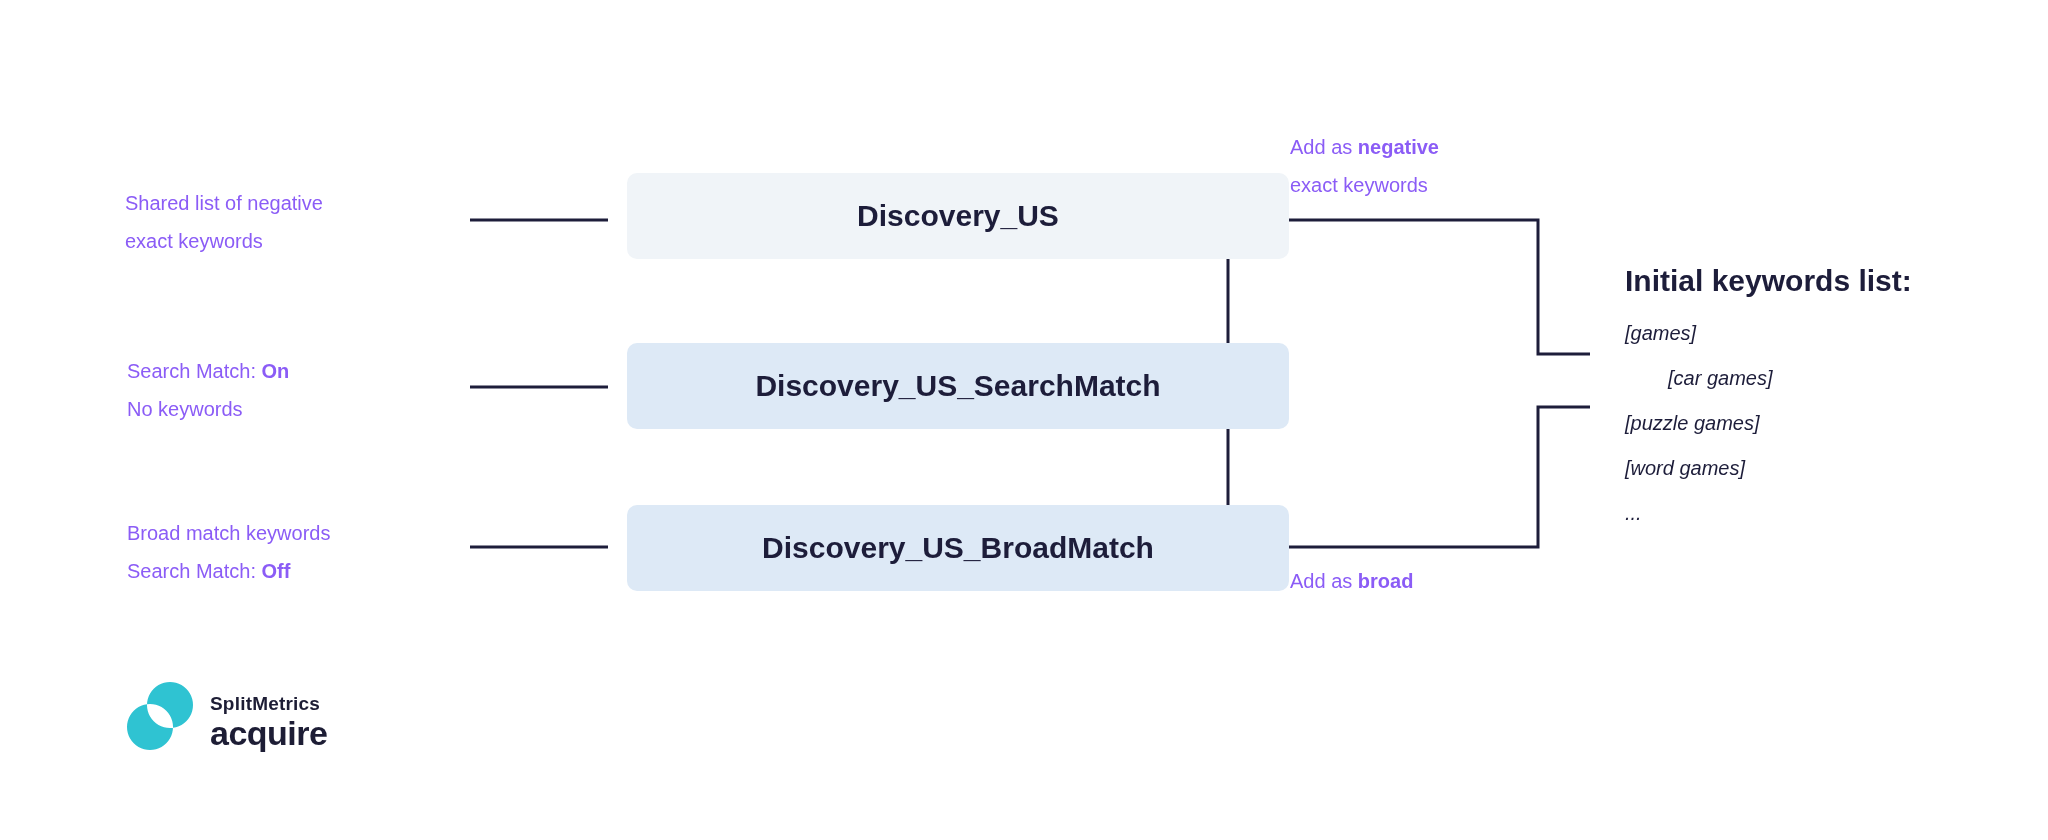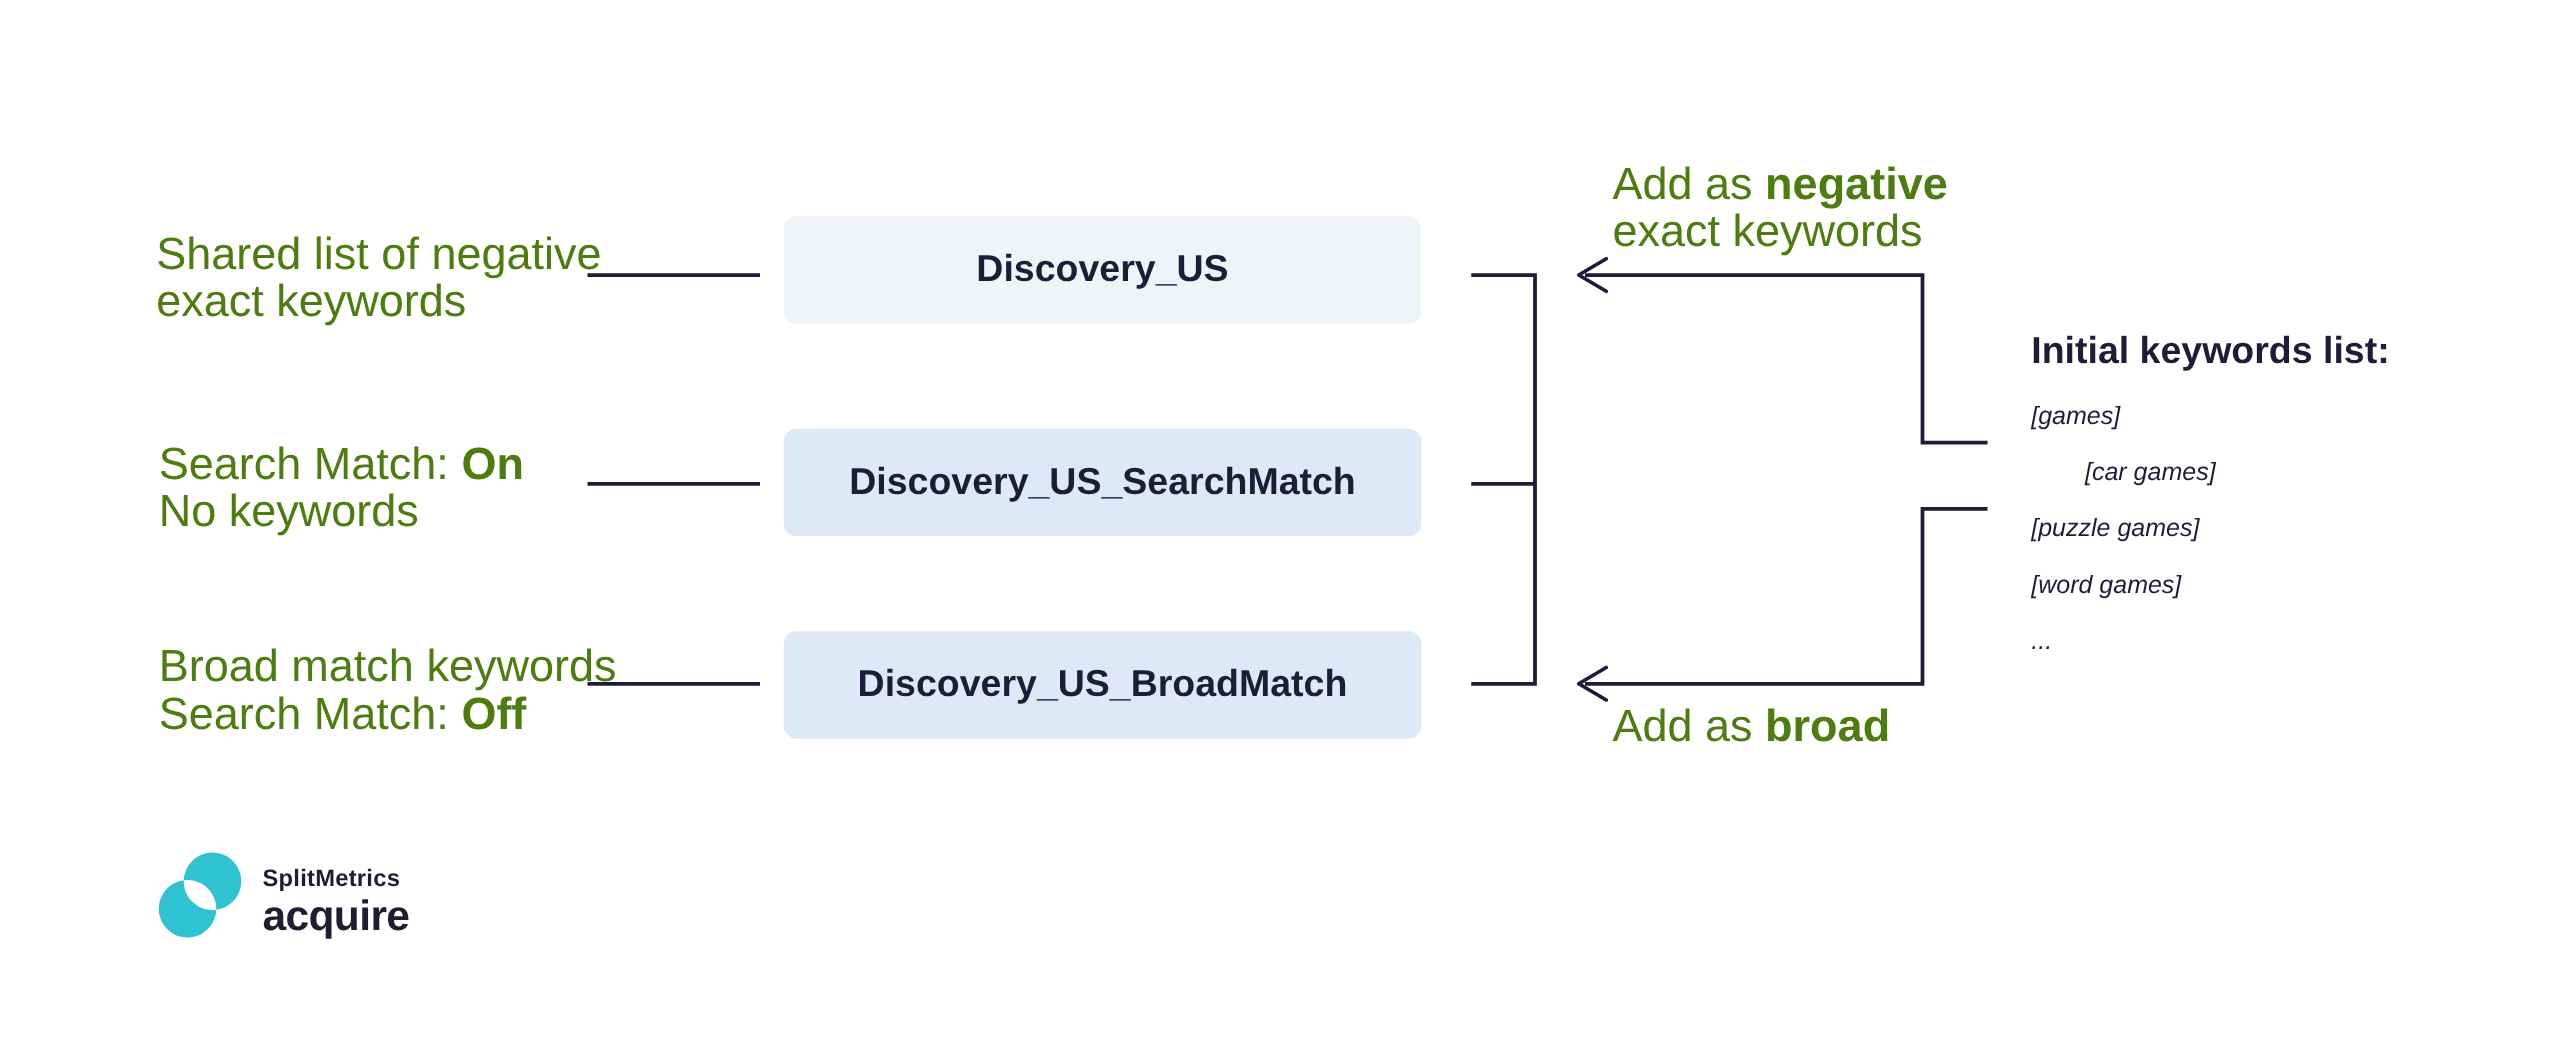--- a/index.html
+++ b/index.html
@@ -21,32 +21,32 @@
   
   .wires {
     position: absolute;
     left: 0; top: 0;
     width: 2048px; height: 840px;
     pointer-events: none;
   }
 
   
   .note {
-    font-size: 36px;
+    font-size: 20px;
     line-height: 38px;
-    color: #4d7c0f;
+    color: #8b5cf6;
     white-space: nowrap;
   }
   .note b { font-weight: 700; }
 
   
   .campaign-box {
     position: absolute;
     left: 627px;
-    width: 510px;
+    width: 662px;
     height: 86px;
     border-radius: 10px;
     display: flex;
     align-items: center;
     justify-content: center;
     font-size: 30px;
     font-weight: 700;
     color: #1d1d3a;
   }
   .box-light { background: #f0f4f8; }

